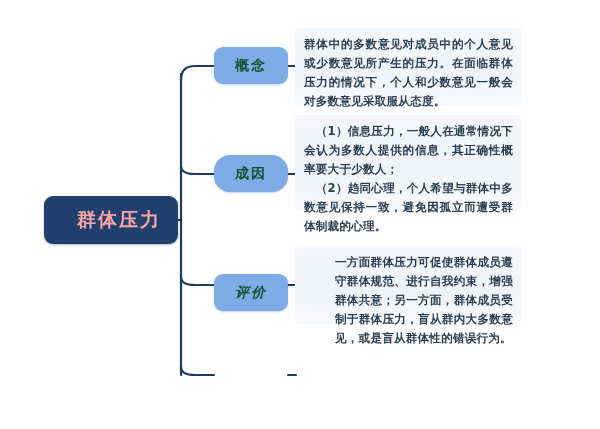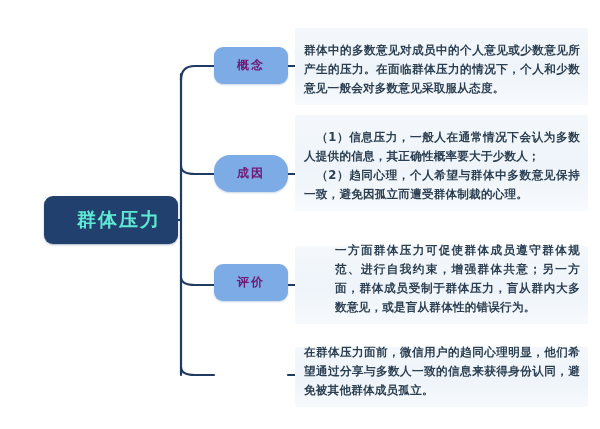--- a/index.html
+++ b/index.html
@@ -35,58 +35,58 @@
     width: 134px;
     height: 48px;
     border-radius: 9px;
     background: #22406e;
     box-shadow: 0 1px 2px rgba(20,40,80,0.35);
     display: flex;
     align-items: center;
     justify-content: center;
   }
   .root-label {
-    color: #5eead4;
+    color: #fca5a5;
     font-size: 19px;
     font-weight: bold;
     letter-spacing: 2px;
     white-space: nowrap;
     margin-left: 16px;
   }
   
   .branch-node {
     position: absolute;
     left: 214px;
     width: 74px;
     height: 37px;
     border-radius: 9px;
     background: #7cabe6;
     box-shadow: 0 1px 2px rgba(60,100,160,0.28);
     display: flex;
     align-items: center;
     justify-content: center;
   }
   .branch-label {
-    color: #701a75;
-    font-size: 12px;
+    color: #14532d;
+    font-size: 14px;
     font-weight: bold;
     letter-spacing: 2px;
     white-space: nowrap;
   }
   
   .text-block {
     position: absolute;
     left: 295px;
-    width: 293px;
+    width: 226px;
     background: linear-gradient(180deg, #f4f8fc 0%, #eef4fa 55%, #f7fafd 100%);
     border-radius: 2px;
     box-sizing: border-box;
     padding: 7px 8px 7px 9px;
     display: flex;
-    align-items: flex-end;
+    align-items: flex-start;
   }
   .text-body {
     color: #2c3f52;
     font-size: 11.6px;
     line-height: 19px;
     letter-spacing: 0.2px;
     text-align: justify;
     font-weight: bold;
     width: 100%;
     white-space: pre-wrap;
@@ -134,24 +134,21 @@
   </div>
 
   <div class="branch-node" style="top:155px;border-radius:16px;">
     <span class="branch-label">成因</span>
   </div>
   <div class="text-block" style="top:115px; height:96px;">
     <div class="text-body indented">　（1）信息压力，一般人在通常情况下会认为多数人提供的信息，其正确性概率要大于少数人；
 　（2）趋同心理，个人希望与群体中多数意见保持一致，避免因孤立而遭受群体制裁的心理。</div>
   </div>
 
-  <div class="branch-node" style="top:264px;">
+  <div class="branch-node" style="top:274px;font-style:italic;">
     <span class="branch-label">评价</span>
   </div>
   <div class="text-block" style="top:246px; height:78px;padding-left:40px;">
     <div class="text-body">一方面群体压力可促使群体成员遵守群体规范、进行自我约束，增强群体共意；另一方面，群体成员受制于群体压力，盲从群内大多数意见，或是盲从群体性的错误行为。</div>
   </div>
 
-  <div class="text-block" style="top:347px; height:60px;">
-    <div class="text-body">在群体压力面前，微信用户的趋同心理明显，他们希望通过分享与多数人一致的信息来获得身份认同，避免被其他群体成员孤立。</div>
-  </div>
 
 </div>
 
 </body></html>

